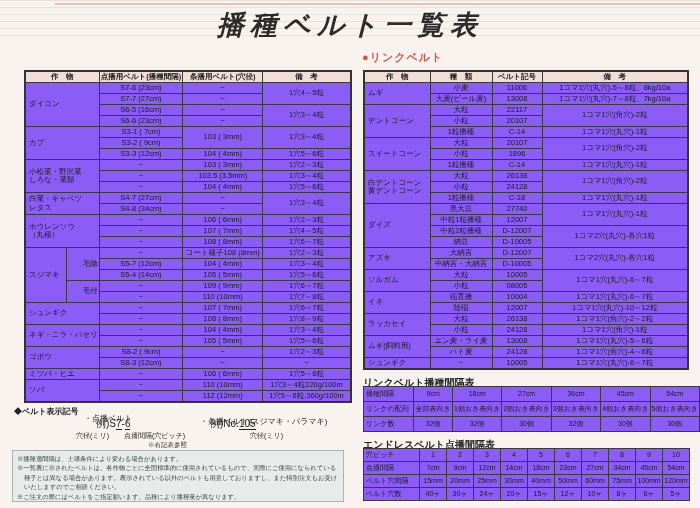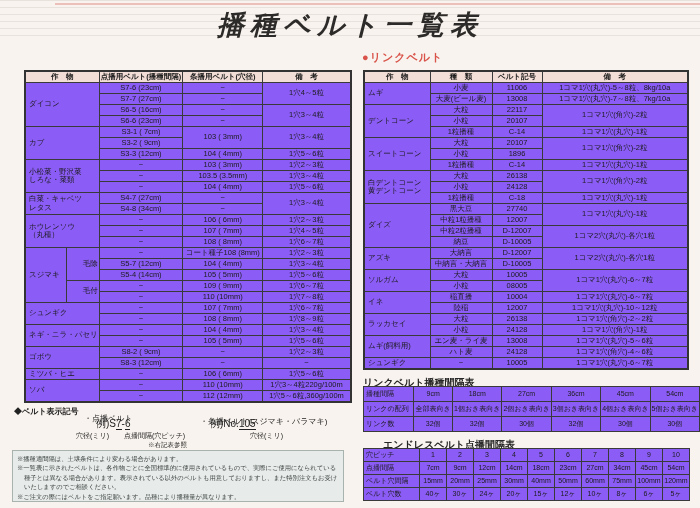--- a/index.html
+++ b/index.html
@@ -39,21 +39,21 @@
   .legend .n4{position:absolute;left:236px;top:27px;font-size:7px;}
   .u{border-bottom:1px solid #222;}
 
   .notes{position:absolute;left:12px;top:450px;width:332px;height:52px;
          background:#e7ebe9;border:1px solid #a8b2ae;box-sizing:border-box;
          padding:3px 4px;font-size:6.3px;line-height:1.5;color:#3c4440;overflow:hidden;}
   .notes div{padding-left:7px;text-indent:-7px;}
 
   .sub-title{position:absolute;font-size:10px;font-weight:bold;color:#262626;}
   .sub-title.st1{left:363px;top:376px;}
-  .sub-title.st2{left:363px;top:438px;margin-left:20px;}
+  .sub-title.st2{left:363px;top:438px;}
   .spacing{position:absolute;border:1.5px solid #333;}
   .spacing.sp1{left:363px;top:386px;}
   .spacing.sp1 td{height:14px;font-size:7px;}
   .spacing.sp2{left:363px;top:448px;}
   .spacing.sp2 td{height:12px;font-size:7px;}
   td.rowlabel{text-align:left;padding-left:2px;font-size:7px;}
   td.arr{font-size:5.8px;}
 </style>
 </head>
 <body>

